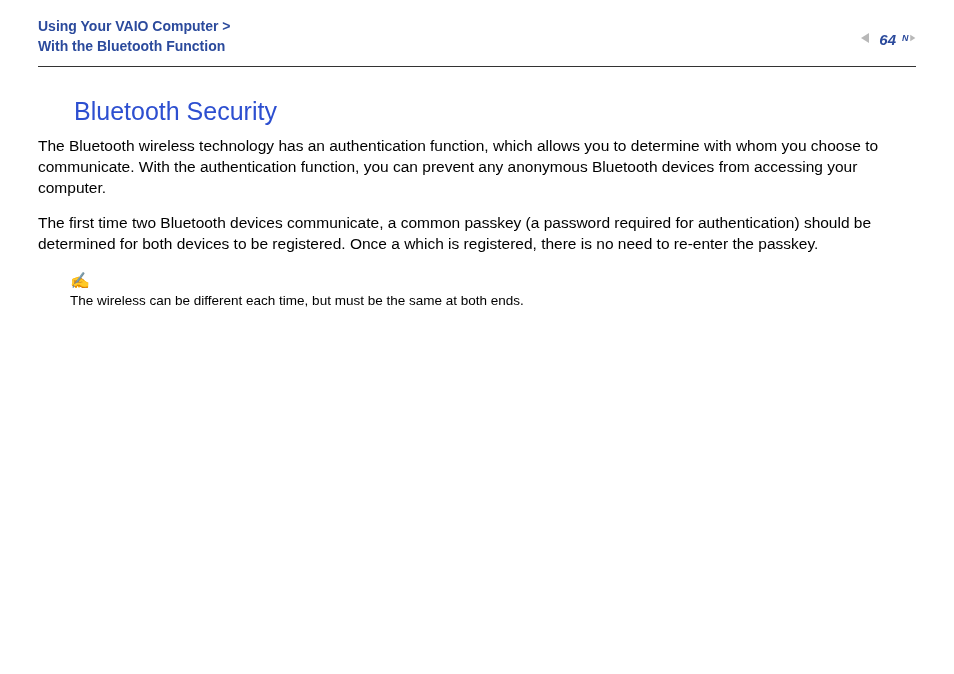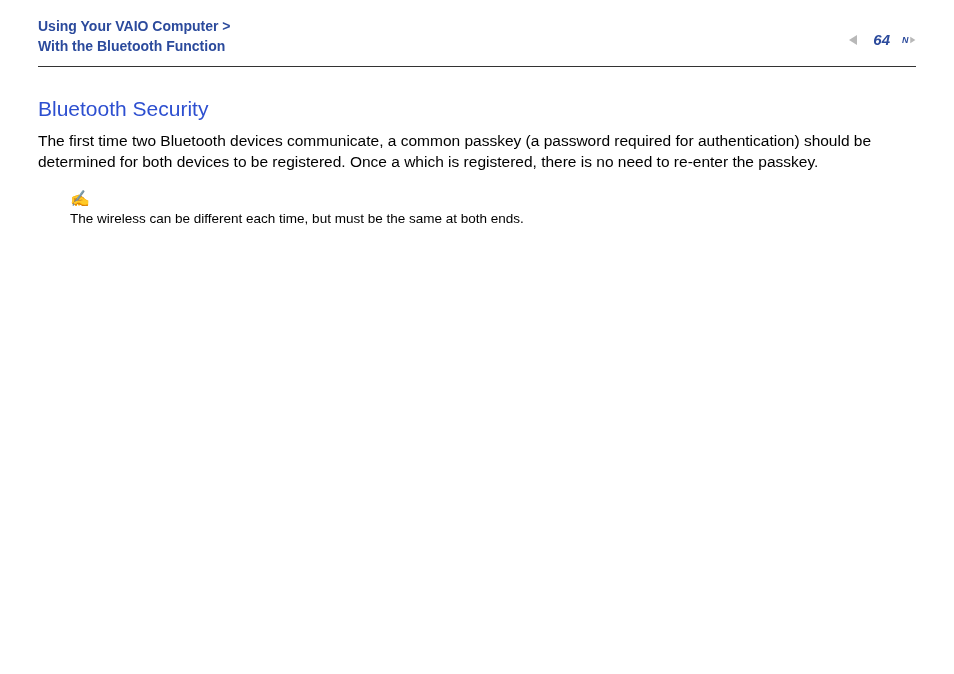--- a/index.html
+++ b/index.html
@@ -27,22 +27,21 @@
       line-height: 1.4;
     }
     .breadcrumb-line1 {
       display: block;
     }
     .breadcrumb-line2 {
       display: block;
     }
     .page-nav {
       display: flex;
-      align-items: center;
-      gap: 12px;
+      gap: 6px;
       padding-top: 14px;
     }
     .nav-arrow {
       display: inline-flex;
       align-items: center;
       justify-content: center;
       width: 14px;
       height: 14px;
     }
     .page-number {
@@ -54,23 +53,24 @@
     .header-rule {
       margin: 10px 38px 0 38px;
       border: none;
       border-top: 1px solid #333;
     }
     .content {
       padding: 30px 38px 0 38px;
     }
     .section-title {
       color: #2d4fd0;
-      font-size: 21px;
+      font-size: 25px;
       font-weight: normal;
       margin-bottom: 10px;
+      margin-left: 36px;
     }
     .body-text {
       font-size: 15.5px;
       line-height: 1.35;
       color: #000;
       margin-bottom: 14px;
     }
     .note-block {
       margin-left: 32px;
       margin-top: 16px;
@@ -111,20 +111,21 @@
         <polygon points="13,2 13,12 21,7" fill="#b8b8b8"></polygon>
       </svg>
     </span>
   </div>
 </div>
 
 <hr class="header-rule">
 
 <div class="content">
   <h2 class="section-title">Bluetooth Security</h2>
+  <p class="body-text">The Bluetooth wireless technology has an authentication function, which allows you to determine with whom you choose to communicate. With the authentication function, you can prevent any anonymous Bluetooth devices from accessing your computer.</p>
   <p class="body-text">The first time two Bluetooth devices communicate, a common passkey (a password required for authentication) should be determined for both devices to be registered. Once a which is registered, there is no need to re-enter the passkey.</p>
 
   <div class="note-block">
     <div class="note-icon-row">
       <span class="note-icon">✍</span>
     </div>
     <p class="note-text">The wireless can be different each time, but must be the same at both ends.</p>
   </div>
 </div>
 

